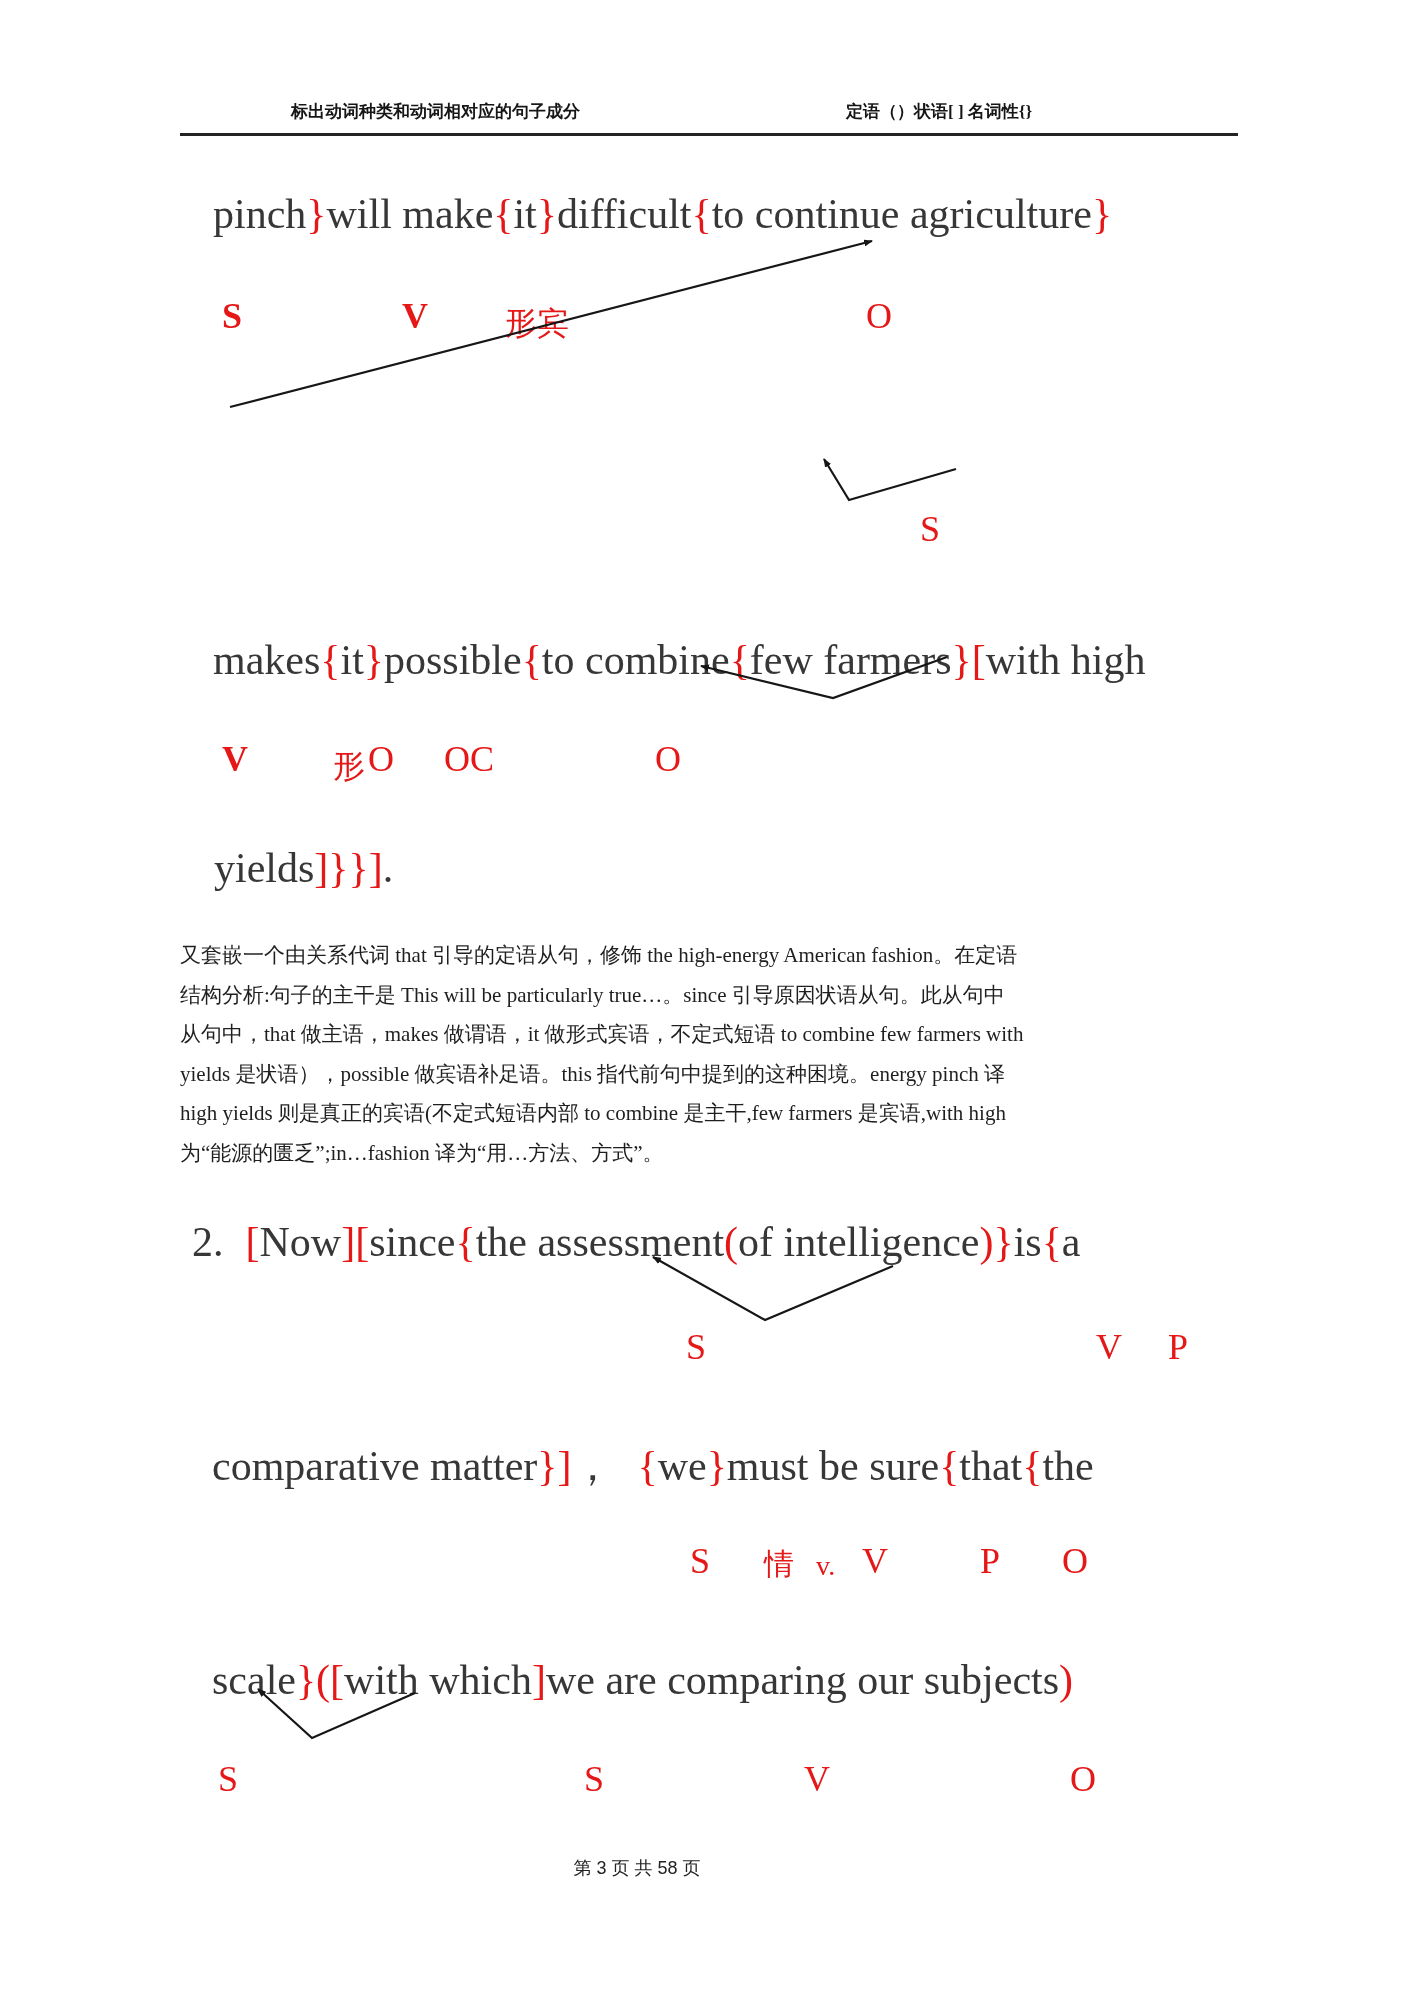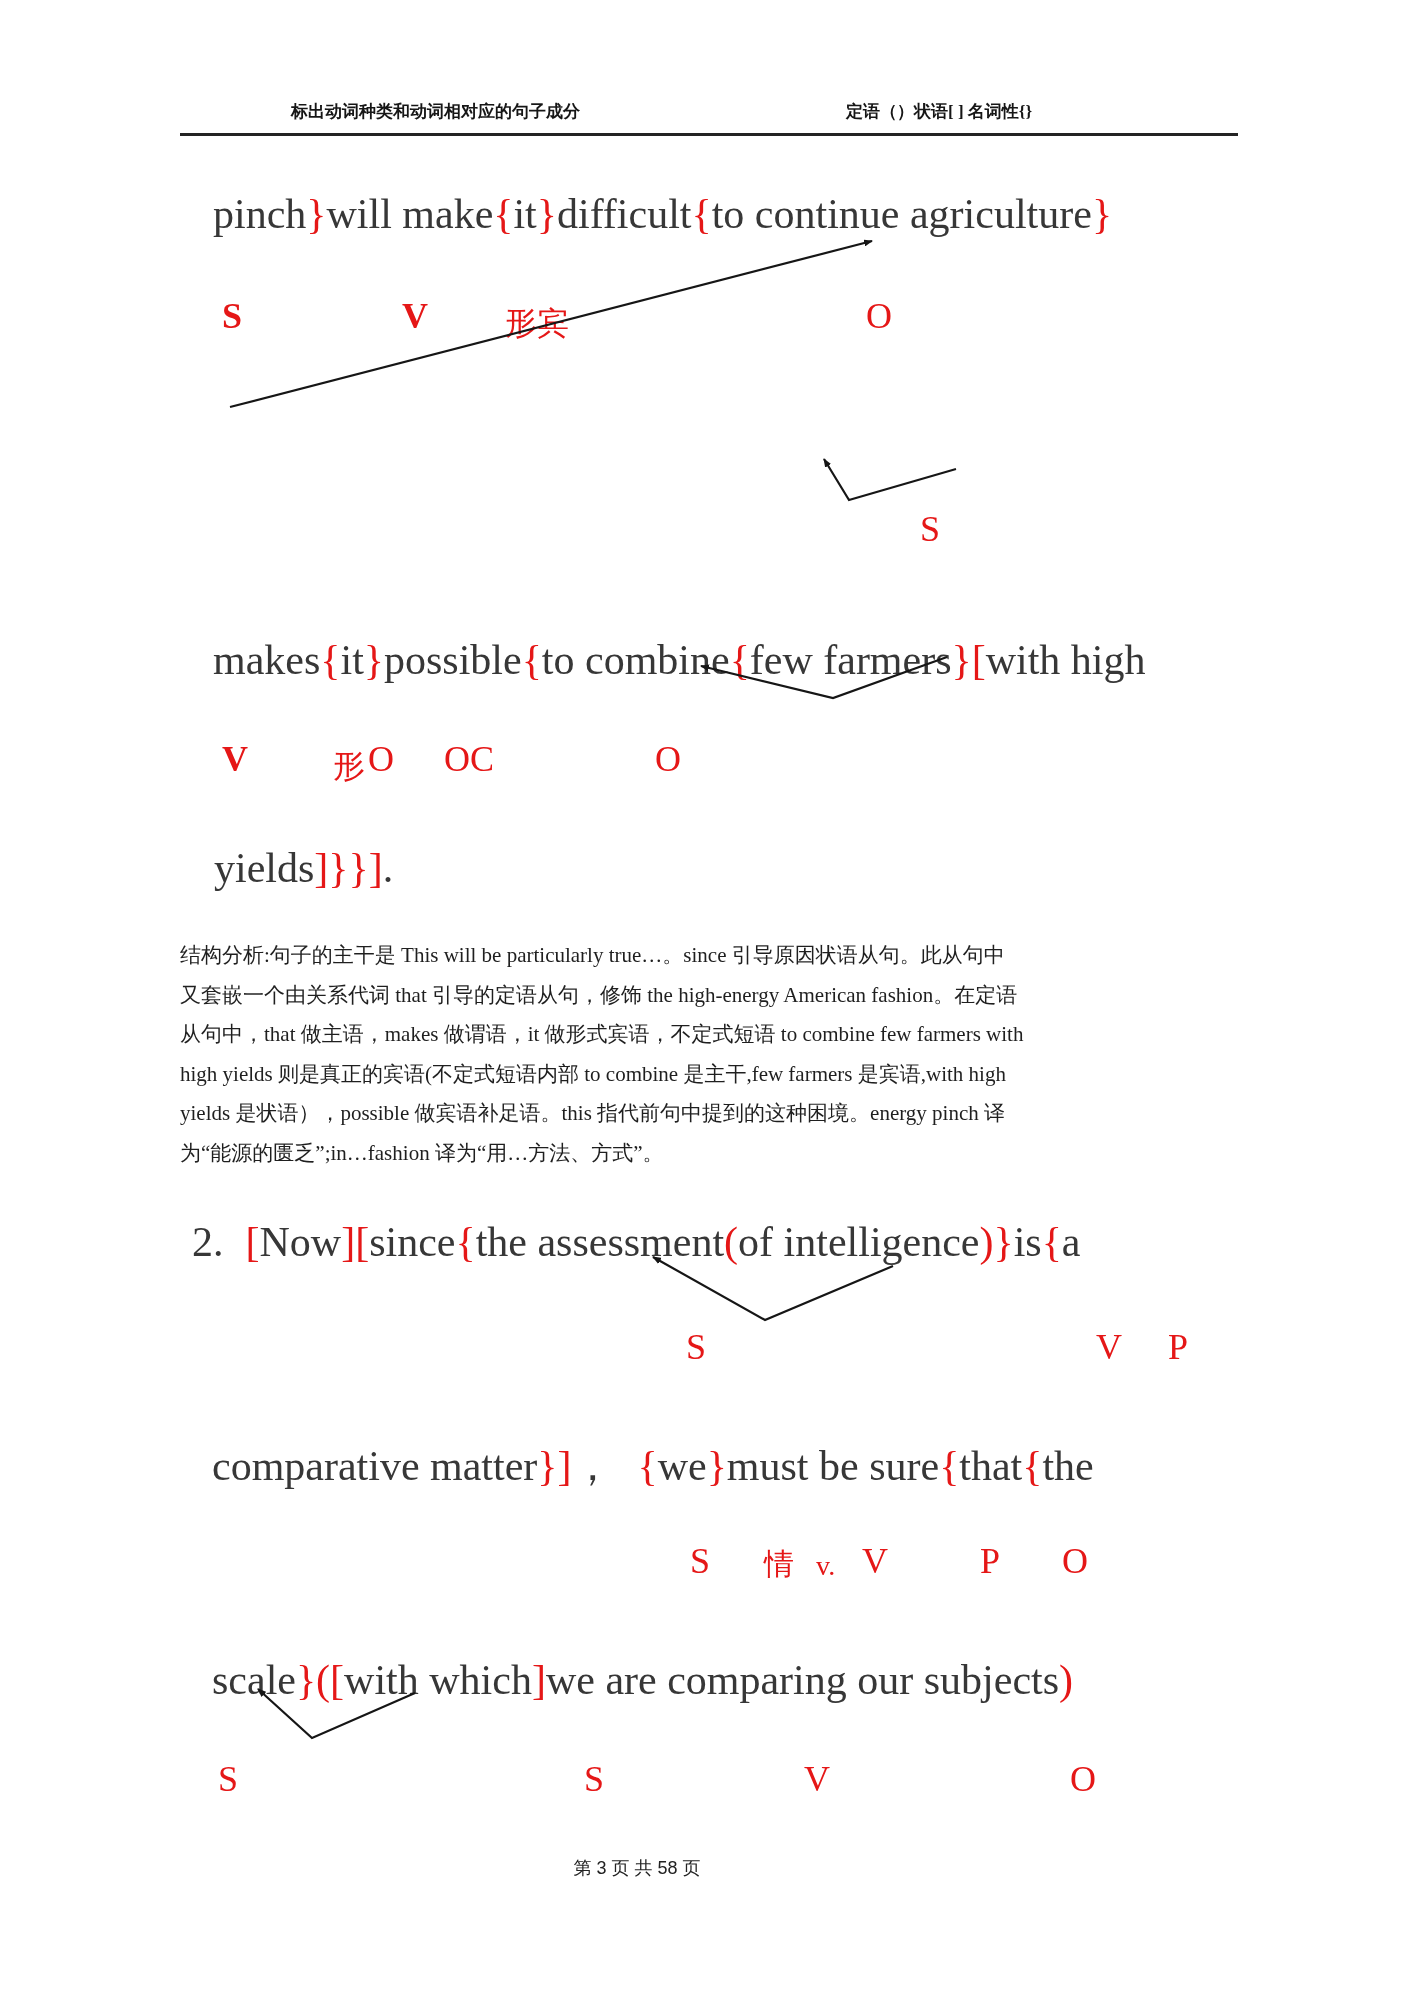--- a/index.html
+++ b/index.html
@@ -65,25 +65,25 @@
   <span class="glabel cn" style="top:745px;left:333px;">形</span>
   <span class="glabel" style="top:738px;left:368px;">O</span>
   <span class="glabel" style="top:738px;left:444px;">OC</span>
   <span class="glabel" style="top:738px;left:655px;">O</span>
 
   <div class="sline" style="top:844px;left:214px;">
     <span>yields</span><span class="rd">]}}]</span><span>.</span>
   </div>
 
   <div class="para">
+    <div class="pline">又套嵌一个由关系代词 that 引导的定语从句，修饰 the high-energy American fashion。在定语</div>
     <div class="pline">结构分析:句子的主干是 This will be particularly true…。since 引导原因状语从句。此从句中</div>
-    <div class="pline">又套嵌一个由关系代词 that 引导的定语从句，修饰 the high-energy American fashion。在定语</div>
     <div class="pline">从句中，that 做主语，makes 做谓语，it 做形式宾语，不定式短语 to combine few farmers with</div>
+    <div class="pline">yields 是状语），possible 做宾语补足语。this 指代前句中提到的这种困境。energy pinch 译</div>
     <div class="pline">high yields 则是真正的宾语(不定式短语内部 to combine 是主干,few farmers 是宾语,with high</div>
-    <div class="pline">yields 是状语），possible 做宾语补足语。this 指代前句中提到的这种困境。energy pinch 译</div>
     <div class="pline">为“能源的匮乏”;in…fashion 译为“用…方法、方式”。</div>
   </div>
 
   <div class="sline" style="top:1218px;left:192px;">
     <span class="mr2">2.</span><span class="rd">[</span><span>Now</span><span class="rd">][</span><span>since</span><span class="rd">{</span><span>the assessment</span><span class="rd">(</span><span>of intelligence</span><span class="rd">)}</span><span>is</span><span class="rd">{</span><span>a</span>
   </div>
 
   <span class="glabel" style="top:1326px;left:686px;">S</span>
   <span class="glabel" style="top:1326px;left:1096px;">V</span>
   <span class="glabel" style="top:1326px;left:1168px;">P</span>

